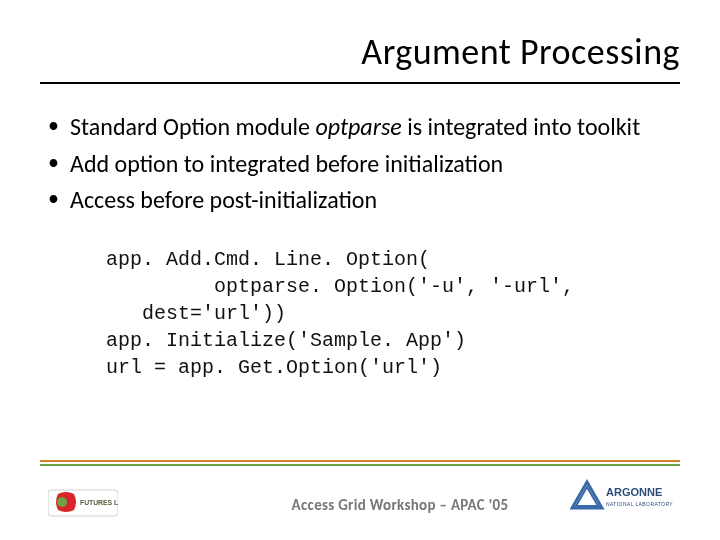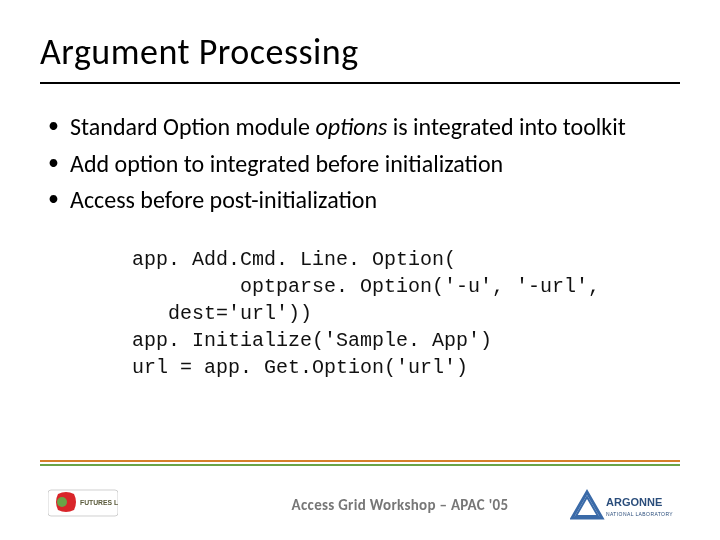--- a/index.html
+++ b/index.html
@@ -14,21 +14,21 @@
   }
   .slide {
     width: 100%;
     height: 100%;
     padding: 30px 40px 0 40px;
     position: relative;
   }
   .title {
     font-size: 36px;
     font-weight: 400;
-    text-align: left;
+    text-align: right;
     letter-spacing: 0.5px;
     margin-bottom: 8px;
   }
   .title-rule {
     border: none;
     border-top: 2px solid #000;
     margin: 0 0 28px 0;
   }
   .bullets {
     list-style: none;
@@ -46,21 +46,21 @@
     position: absolute;
     left: 0;
     top: 0;
     font-size: 22px;
   }
   .italic { font-style: italic; }
   .code-block {
     font-family: "Consolas", "Courier New", monospace;
     font-size: 20px;
     line-height: 1.35;
-    margin: 30px 0 0 92px;
+    margin: 30px 0 0 66px;
     white-space: pre;
     color: #111;
   }
   .footer-rule-wrap {
     position: absolute;
     left: 40px;
     right: 40px;
     bottom: 74px;
   }
   .footer-rule-orange {
@@ -85,38 +85,38 @@
   .logo-left {
     position: absolute;
     left: 48px;
     bottom: 18px;
     width: 70px;
     height: 38px;
   }
   .logo-right {
     position: absolute;
     right: 40px;
-    bottom: 14px;
+    bottom: 24px;
     width: 110px;
     height: 38px;
     display: flex;
     align-items: flex-end;
   }
 </style>
 </head>
 <body>
 
 <div class="slide">
 
   <h1 class="title">Argument Processing</h1>
   <hr class="title-rule">
 
   <ul class="bullets">
     <li>
-      <span>Standard Option module </span><span class="italic">options</span><span> is integrated into toolkit</span>
+      <span>Standard Option module </span><span class="italic">optparse</span><span> is integrated into toolkit</span>
     </li>
     <li>
       <span>Add option to integrated before initialization</span><span class="italic"></span><span></span>
     </li>
     <li>
       <span>Access before post-initialization</span><span class="italic"></span><span></span>
     </li>
   </ul>
 
   <div class="code-block">app. Add.Cmd. Line. Option(

